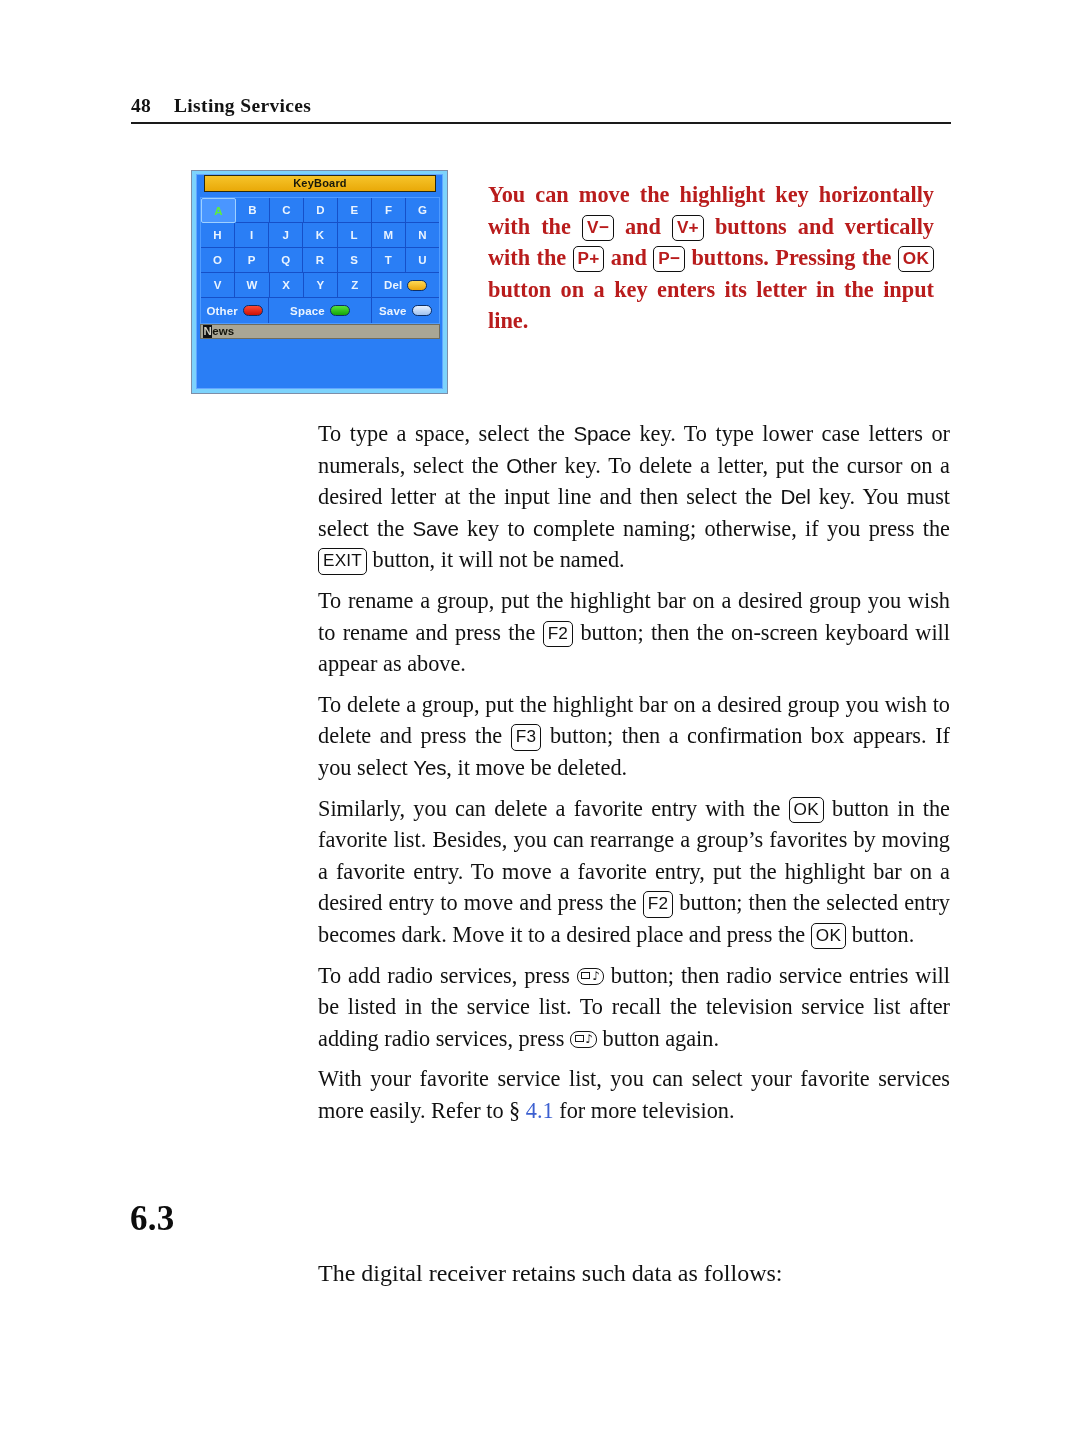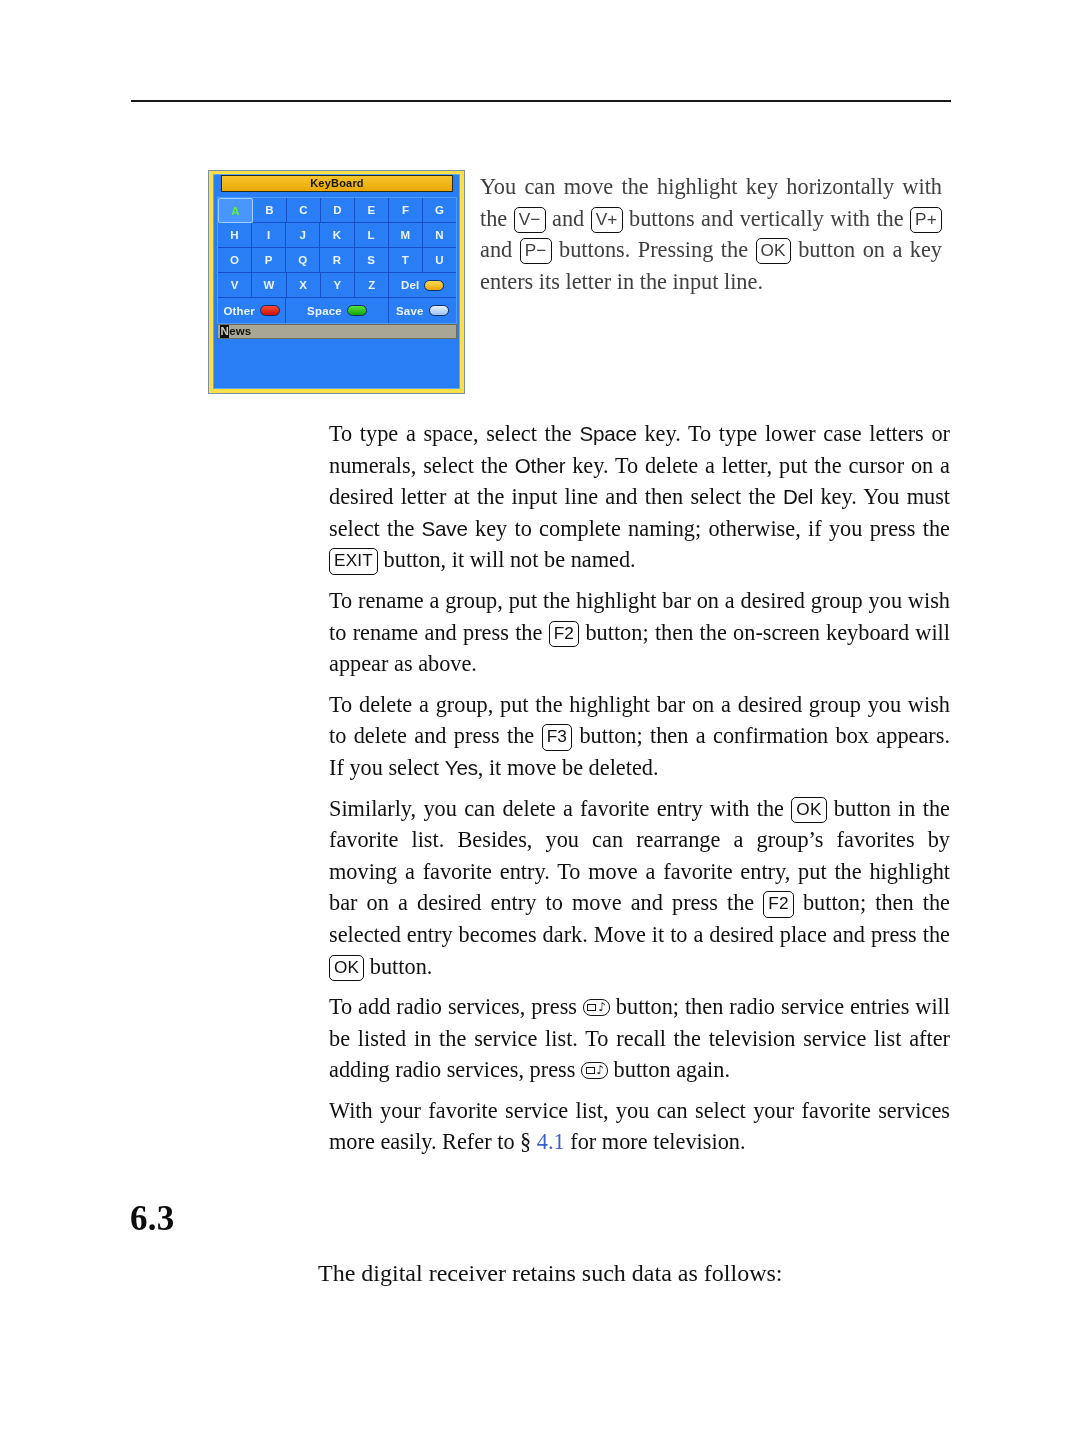--- a/index.html
+++ b/index.html
@@ -42,44 +42,45 @@
   }
 
   
   .col {
     position: absolute;
     left: 318px;
     top: 163px;
     width: 632px;
   }
   p.body {
-    margin: 0 0 9px 11px;
+    margin: 0 0 9px 0;
     font-size: 22.3px;
     line-height: 31.6px;
     text-align: justify;
     text-justify: inter-word;
     -webkit-hyphens: none;
     hyphens: none;
     color: #111111;
   }
   p.body.last { margin-bottom: 0; }
 
   
   .wrap-first {
     position: absolute;
     left: 472px;
     top: 163px;
     width: 478px;
   }
   .wrap-first p {
-    margin: 8px;
+    margin: 16px;
     font-size: 22.3px;
     line-height: 31.6px;
     text-align: justify;
-    color: #404040;
+    color: #b91c1c;
+    font-weight: bold;
   }
 
   
   .kname {
     font-family: "Liberation Sans", sans-serif;
     font-size: 20.6px;
     letter-spacing: -0.2px;
   }
 
   
@@ -150,25 +151,25 @@
   .after-head p {
     margin: 0;
     font-size: 24px;
     line-height: 31.6px;
     color: #111111;
   }
 
   
   .kbd-fig {
     position: absolute;
-    left: 208px;
+    left: 191px;
     top: 170px;
     width: 257px;
     height: 224px;
-    background: #fde047;
+    background: #7dd3fc;
     box-sizing: border-box;
     border: 1px solid #7d8ea8;
     overflow: hidden;
   }
   .kbd-inner {
     position: absolute;
     left: 4px; top: 3px; right: 4px; bottom: 4px;
     background: #2a7ef5;
     border: 1px solid #63a6ff;
     box-sizing: border-box;
@@ -260,20 +261,24 @@
   .kbd-input .caret {
     background: #101010;
     color: #cfcdbe;
     padding: 0 0.5px;
   }
 </style>
 </head>
 <body>
 
 <div class="page-header">
+  <div class="hdr-line">
+    <span class="folio">48</span>
+    <span class="hdr-title">Listing Services</span>
+  </div>
   <div class="rule"></div>
 </div>
 
 <div class="kbd-fig">
   <div class="kbd-inner"></div>
 
   <div class="kbd-title">KeyBoard</div>
 
   <div class="kbd-grid">
     <div class="krow">

